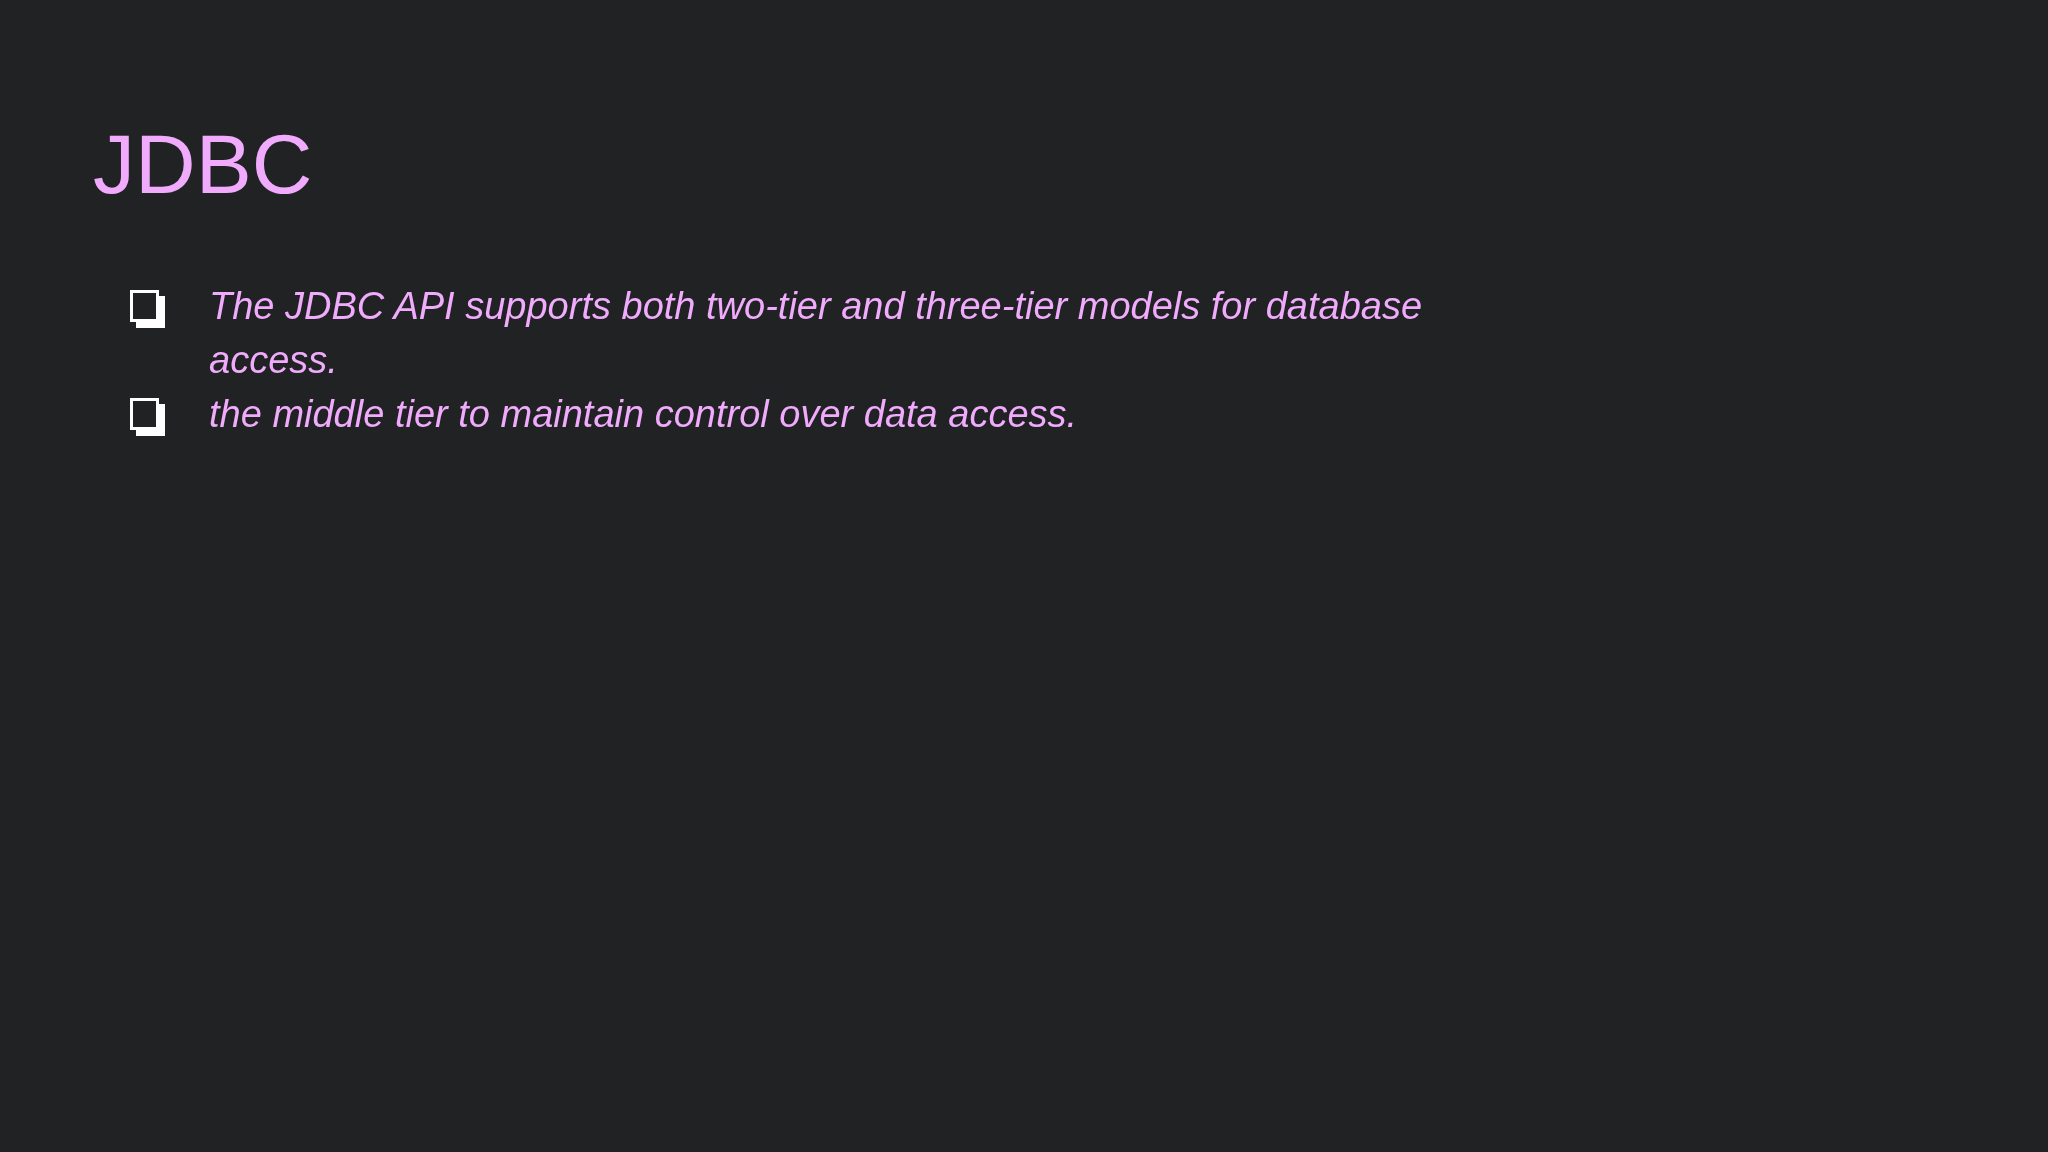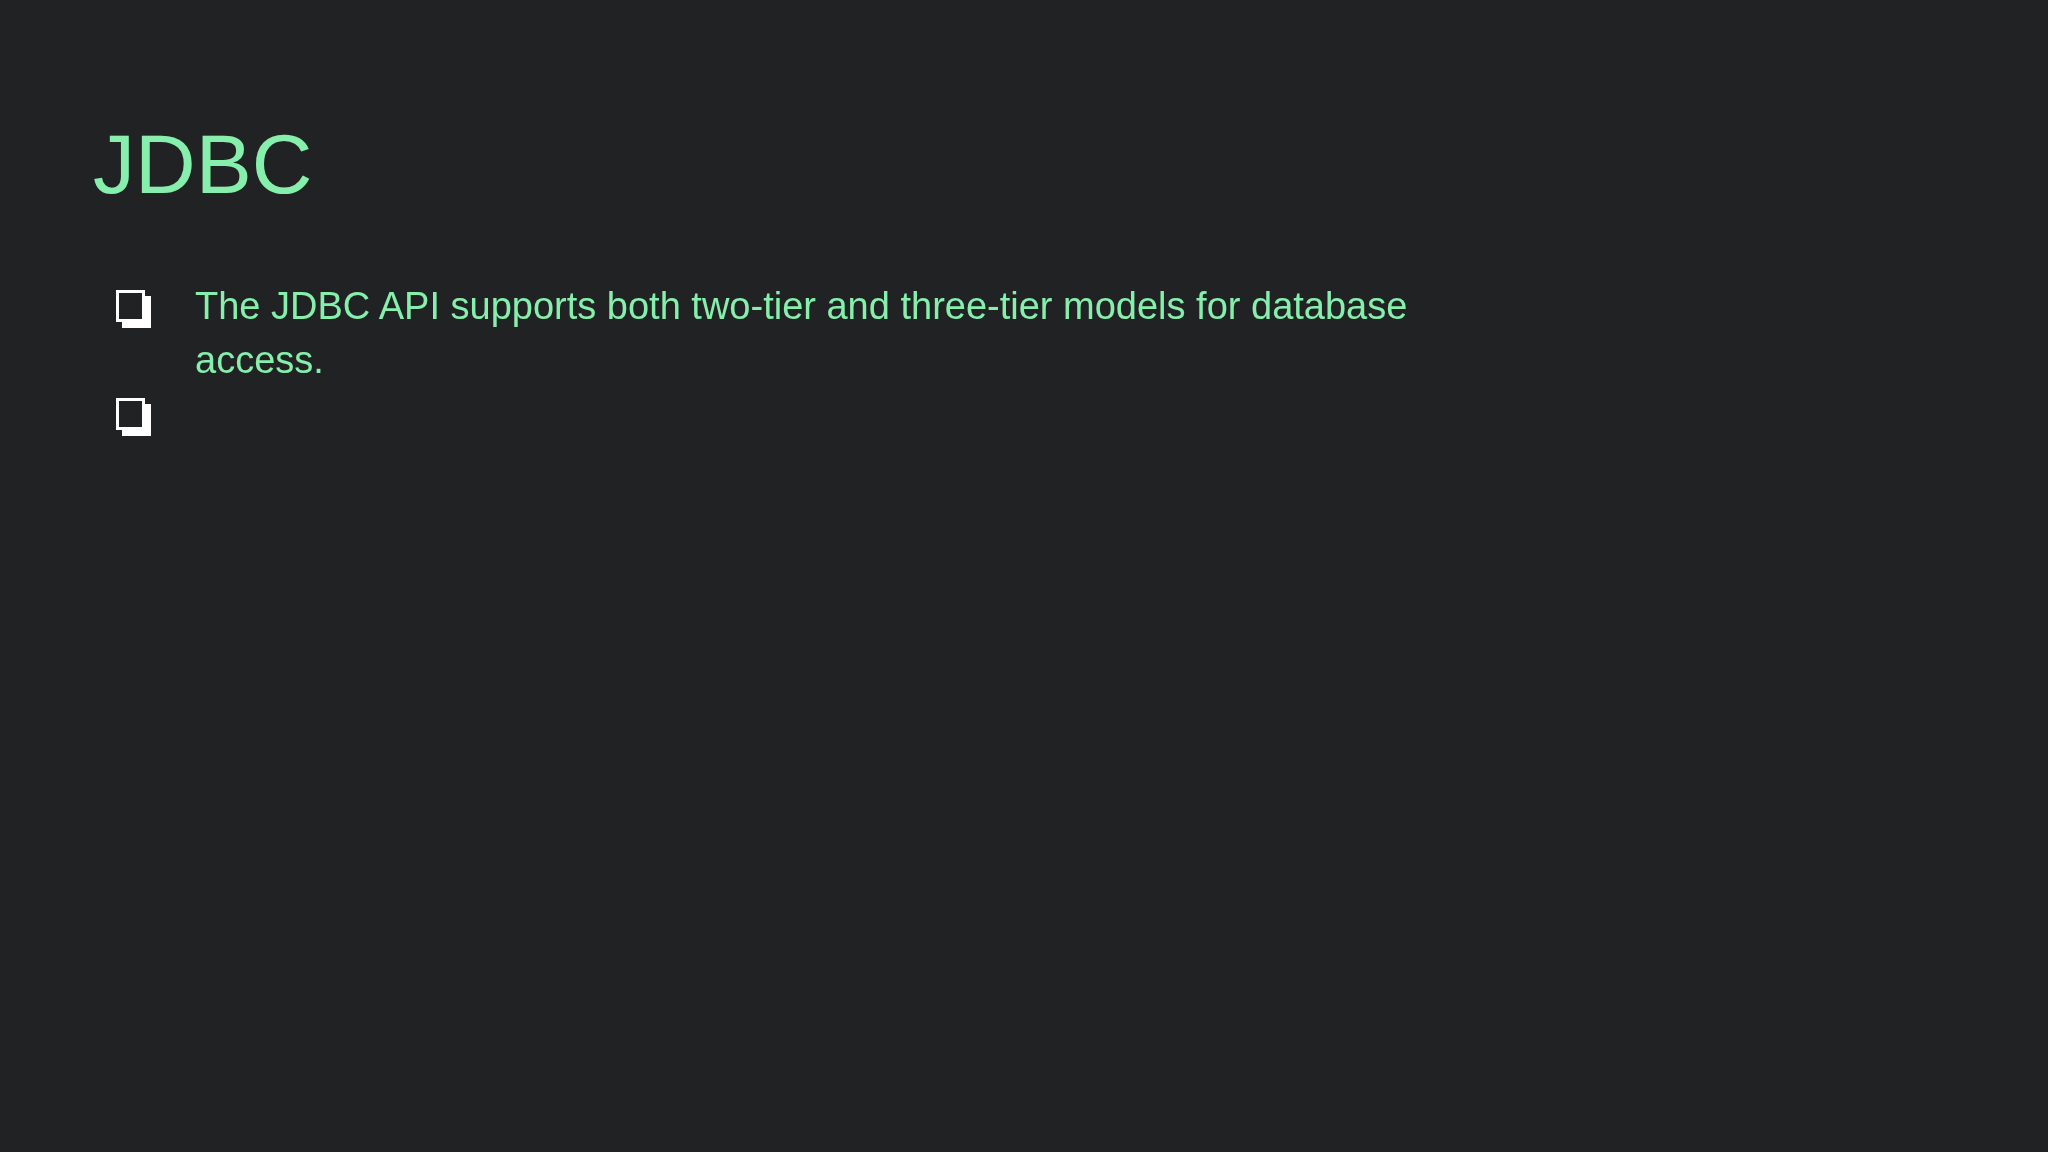--- a/index.html
+++ b/index.html
@@ -5,40 +5,41 @@
   html, body {
     margin: 0;
     padding: 0;
     background: #212223;
   }
   .slide {
     position: relative;
     width: 2048px;
     height: 1036px;
     background: #212223;
-    color: #86efac;
+    color: #f0abfc;
     font-family: "Liberation Sans", sans-serif;
     overflow: hidden;
   }
   .slide-title {
     position: absolute;
     left: 93px;
     top: 122px;
     font-size: 84px;
     font-weight: 400;
     line-height: 1;
     white-space: nowrap;
   }
   .bullet-list {
     position: absolute;
-    left: 116px;
+    left: 130px;
     top: 279px;
     margin: 0;
     padding: 0;
     list-style: none;
+    font-style: italic;
   }
   .bullet-item {
     display: flex;
     align-items: flex-start;
   }
   .bullet-box {
     flex: 0 0 auto;
     box-sizing: border-box;
     width: 29px;
     height: 32px;
@@ -71,17 +72,20 @@
       <span class="bullet-box"></span>
       <div class="bullet-text">
         <span>The JDBC API supports both two-tier and three-tier models for database access.</span>
       </div>
     </li>
 
 
 
     <li class="bullet-item">
       <span class="bullet-box"></span>
+      <div class="bullet-text">
+        <span>the middle tier to maintain control over data access.</span>
+      </div>
     </li>
 
 
   </ul>
 </div>
 
 </body></html>

